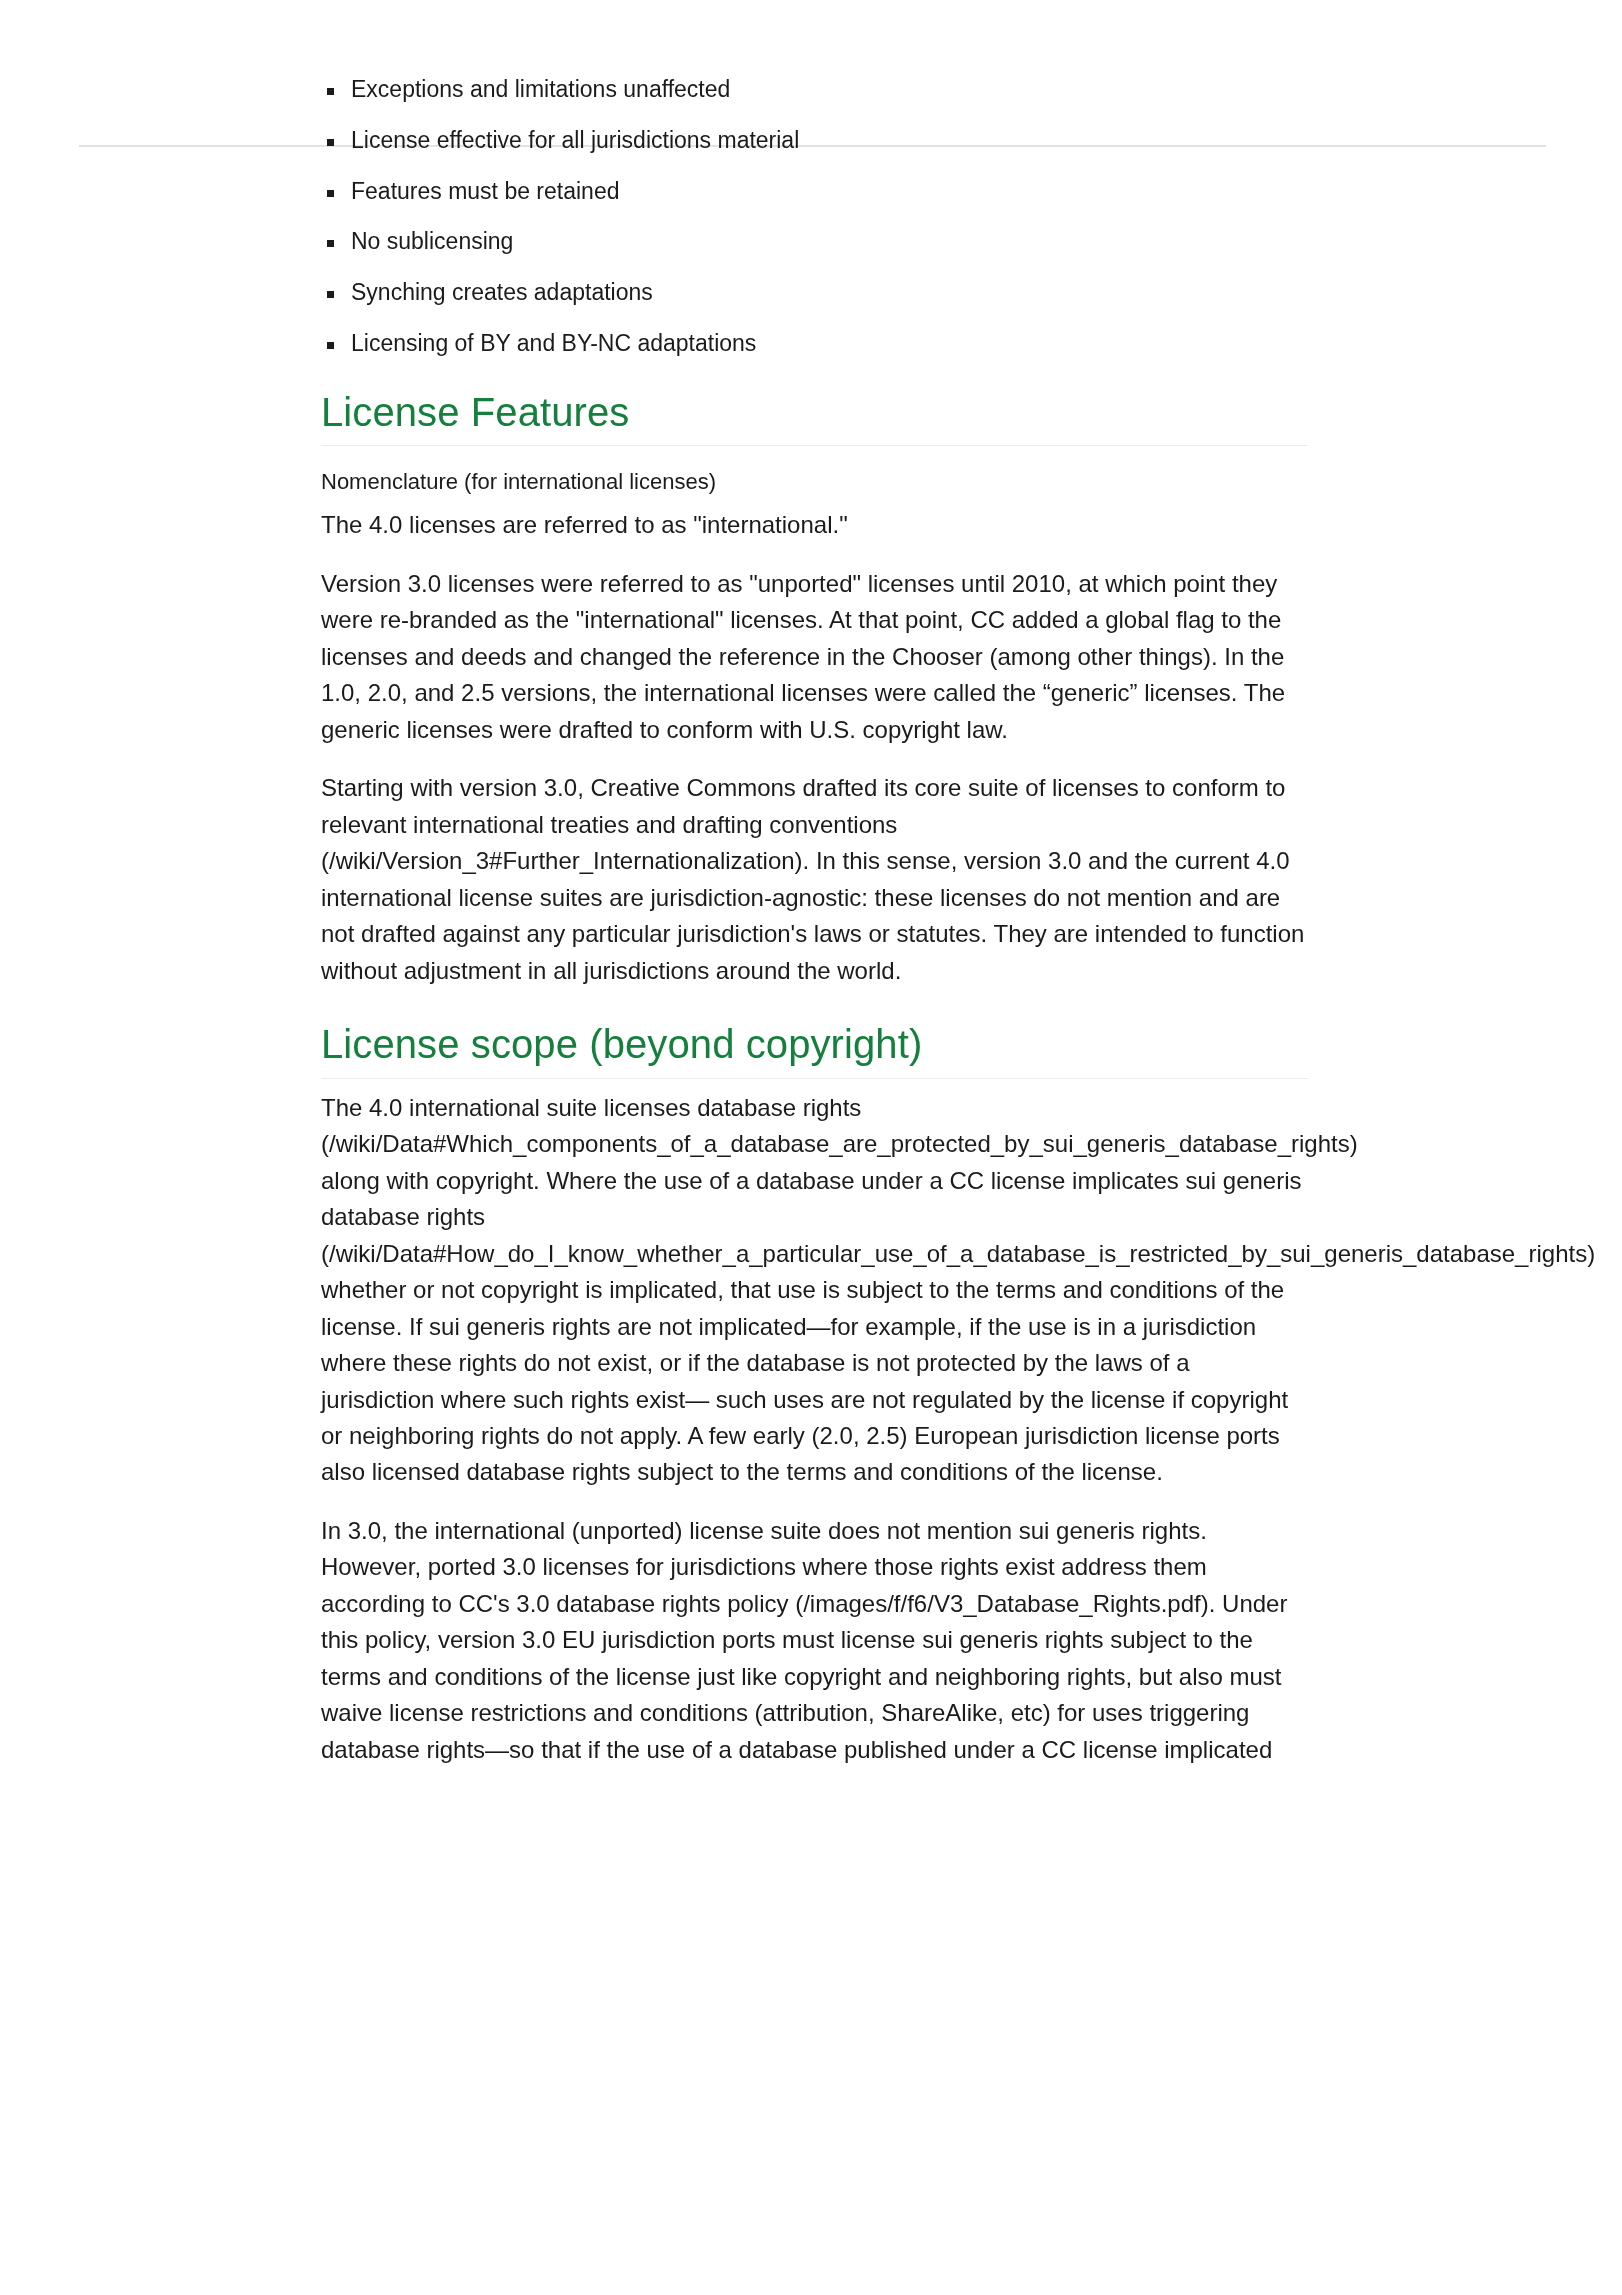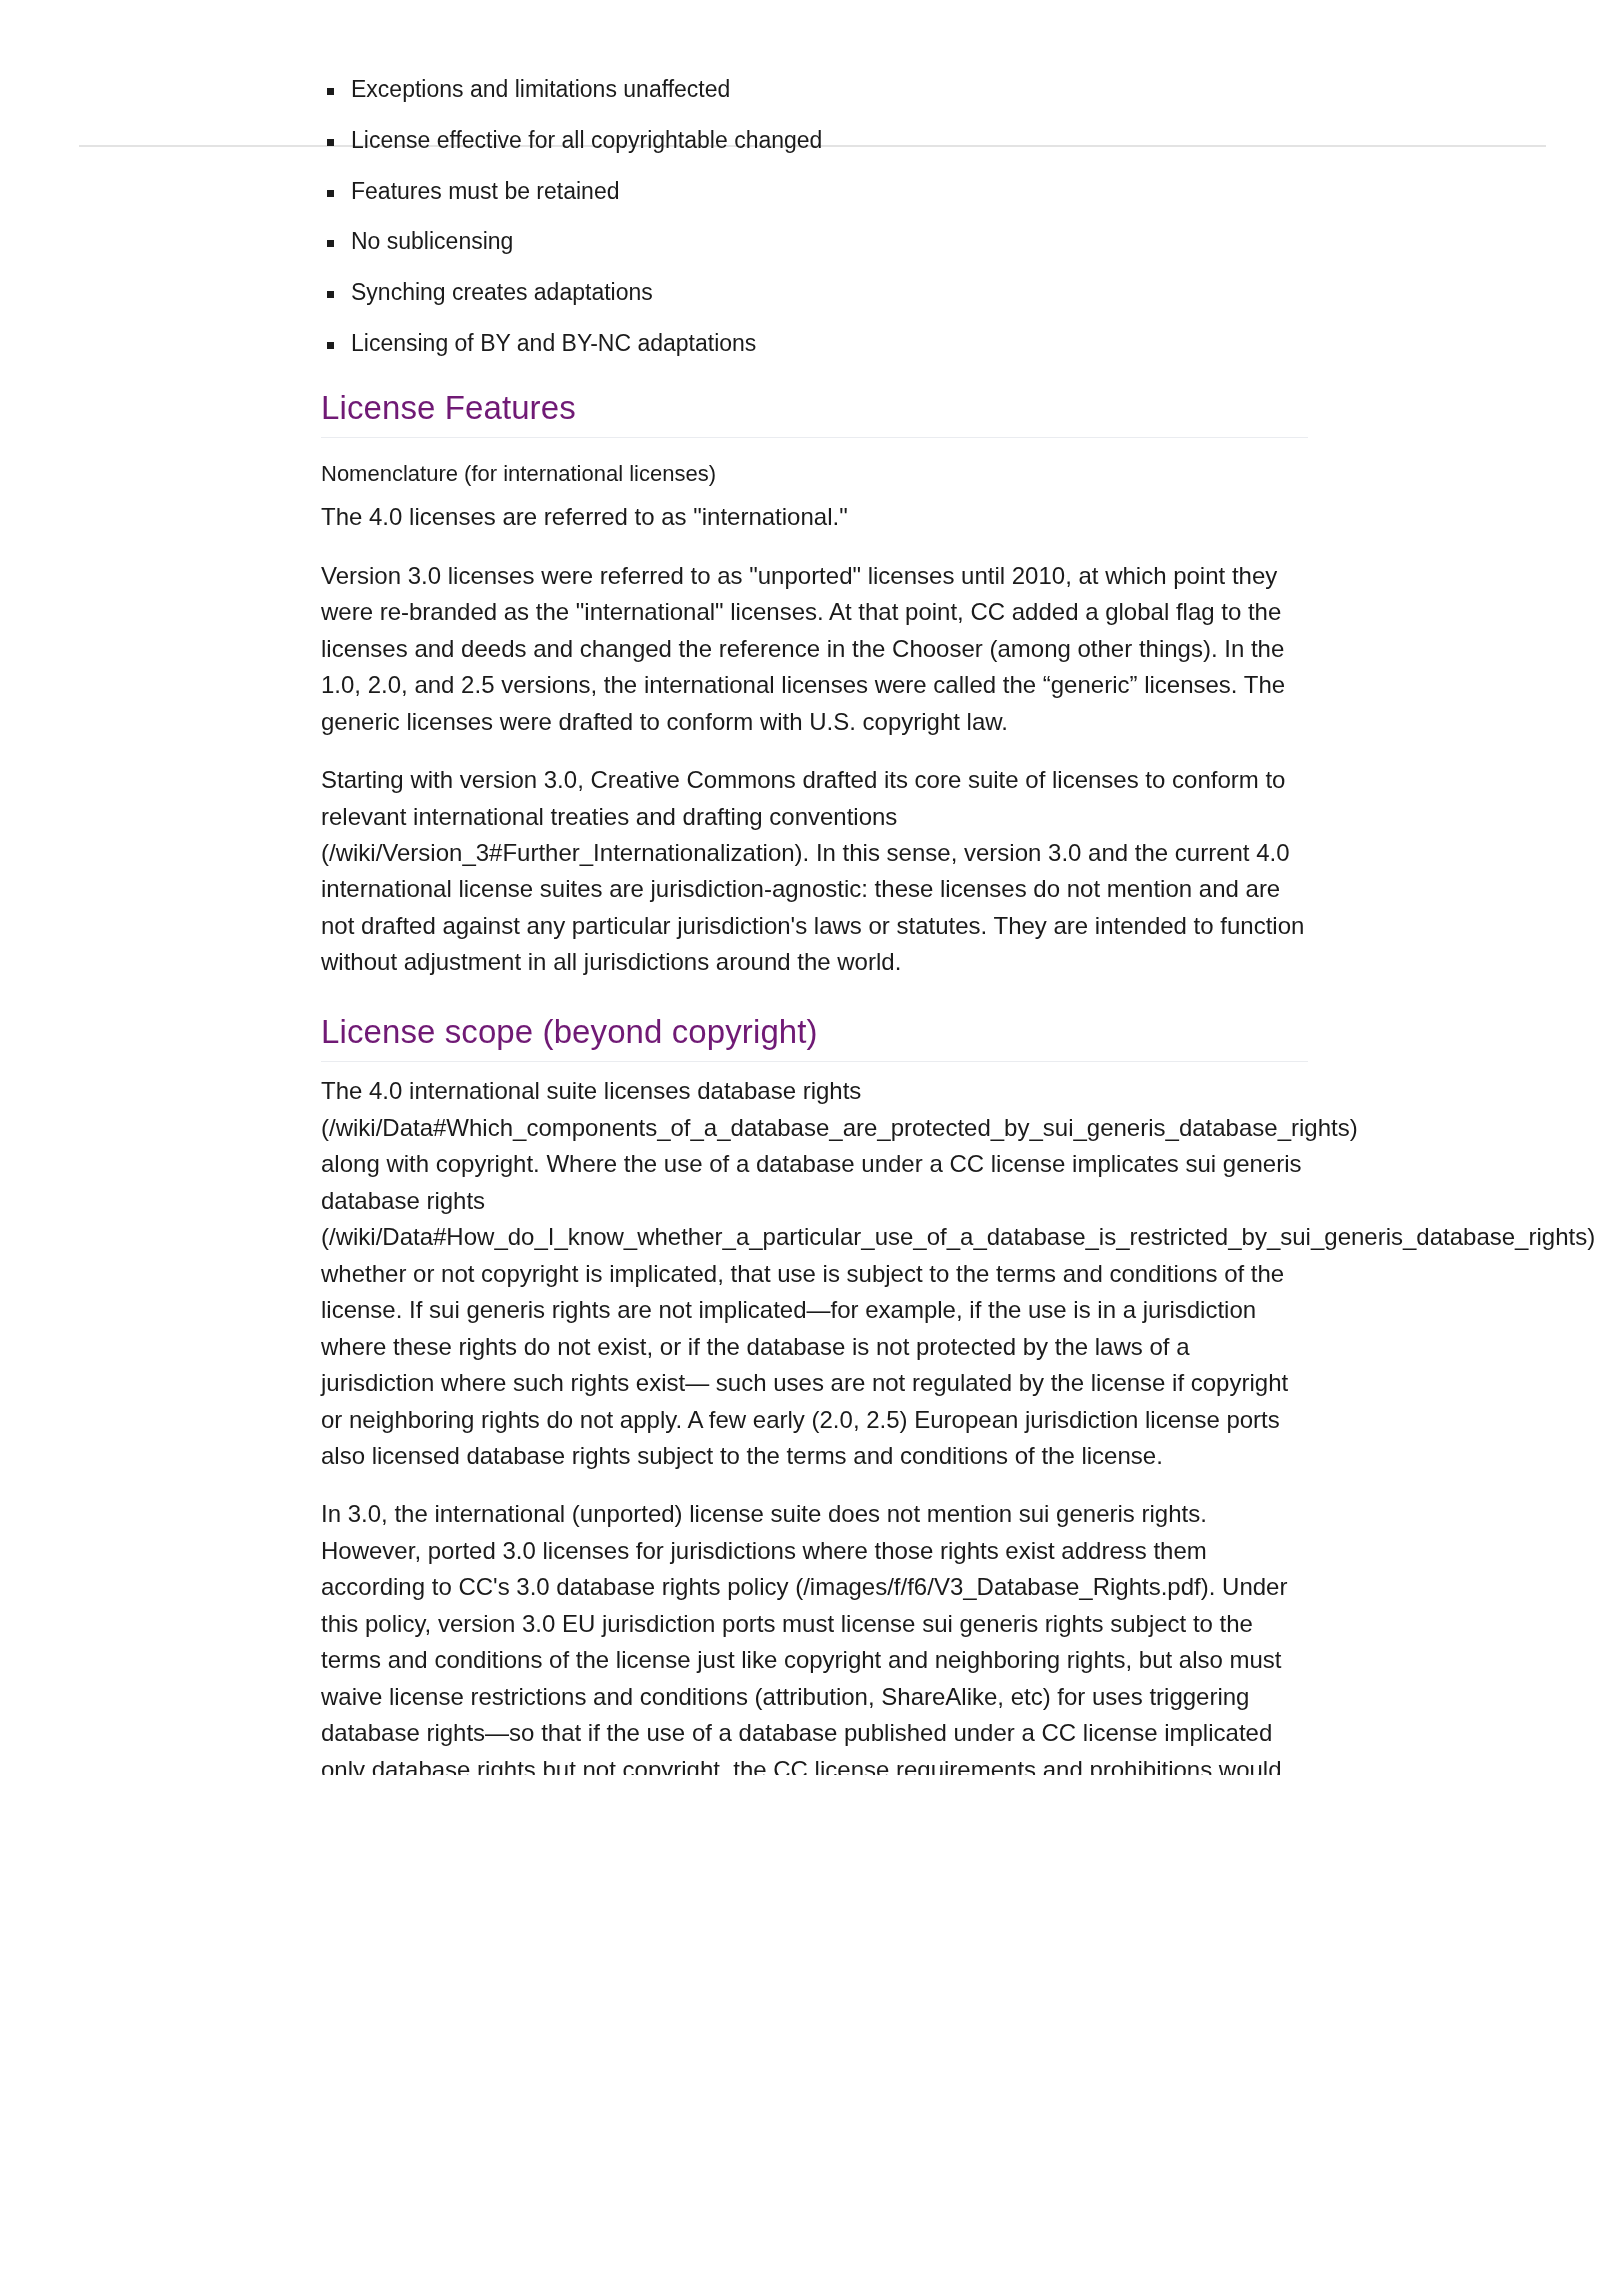--- a/index.html
+++ b/index.html
@@ -65,23 +65,23 @@
     width: 7.1px;
     height: 7.1px;
     background: #1b1b1b;
     display: block;
   }
 
   .list-top-pad { height: 77px; }
 
   
   .section-heading {
-    font-size: 33px;
+    font-size: 40px;
     font-weight: 400;
-    color: #701a75;
+    color: #15803d;
     margin: 0;
     padding: 0 0 9.5px 0;
     border-bottom: 1.6px solid #eaecf0;
     line-height: 1.18;
     letter-spacing: 0.1px;
   }
   .heading-block { margin-top: 32px; }
   .heading-block.scope { width: 987px; }
 
   
@@ -120,21 +120,21 @@
 
     <div class="list-top-pad"></div>
 
     <ul class="bullet-list">
       <li class="bullet-item">
         <span class="bullet-marker"></span>
         <span>Exceptions and limitations unaffected</span>
       </li>
       <li class="bullet-item">
         <span class="bullet-marker"></span>
-        <span>License effective for all copyrightable changed</span>
+        <span>License effective for all jurisdictions material</span>
       </li>
       <li class="bullet-item">
         <span class="bullet-marker"></span>
         <span>Features must be retained</span>
       </li>
       <li class="bullet-item">
         <span class="bullet-marker"></span>
         <span>No sublicensing</span>
       </li>
       <li class="bullet-item">

